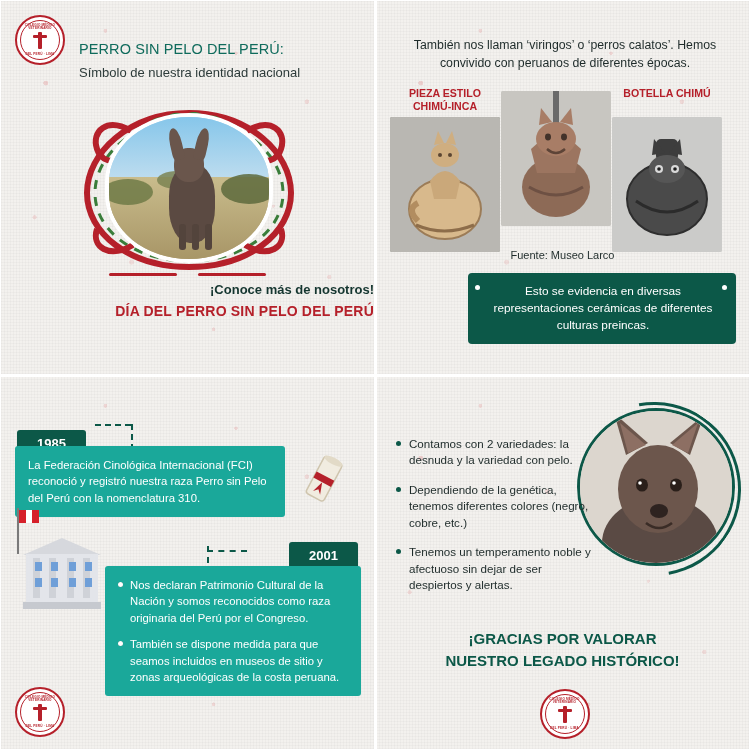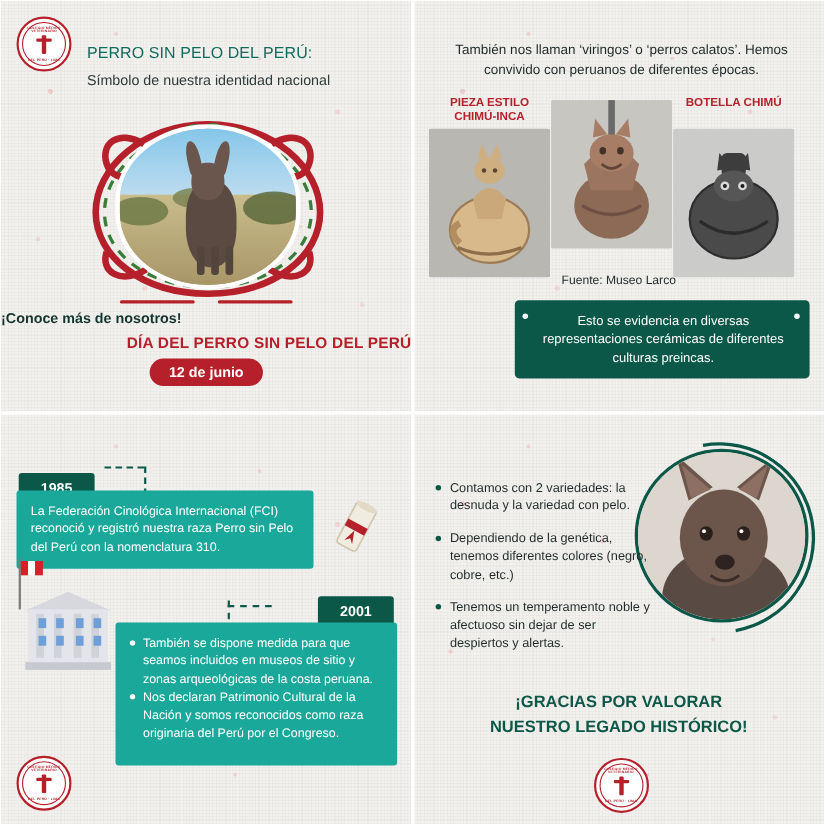--- a/index.html
+++ b/index.html
@@ -101,21 +101,21 @@
     position:absolute;top:8%;width:12px;height:32px;background:#6a564c;border-radius:50% 50% 20% 20%;
   }
   .dog-ear-l{left:50%;margin-left:-19px;transform:rotate(-13deg);}
   .dog-ear-r{left:50%;margin-left:7px;transform:rotate(13deg);}
   .dog-leg{position:absolute;bottom:6%;width:7px;height:26px;background:#53443c;border-radius:3px;}
 
   .wreath{
     position:absolute;left:70px;top:104px;width:236px;height:170px;z-index:5;
   }
   .p1-cta{
-    position:absolute;left:0;right:0;top:281px;text-align:left;
+    position:absolute;left:0;right:0;top:281px;text-align:right;
     color:#14352f;font-size:13px;font-weight:bold;
   }
   .p1-day{
     position:absolute;left:0;right:0;top:302px;text-align:right;
     color:#b5202a;font-size:14px;font-weight:bold;letter-spacing:.2px;
   }
   .p1-date{
     position:absolute;left:50%;transform:translateX(-50%);top:325px;
     background:#b5202a;color:#fff;font-size:13px;font-weight:bold;
     padding:5px 18px;border-radius:13px;
@@ -250,21 +250,20 @@
       <div class="dog-leg" style="left:44%;"></div>
       <div class="dog-leg" style="left:52%;"></div>
       <div class="dog-leg" style="left:60%;"></div>
     </div>
 
     <div class="red-line" style="left:108px;width:68px;"></div>
     <div class="red-line" style="right:108px;width:68px;"></div>
 
     <div class="p1-cta">¡Conoce más de nosotros!</div>
     <div class="p1-day">DÍA DEL PERRO SIN PELO DEL PERÚ</div>
-    <div class="p1-date">12 de junio</div>
   </div>
 
   <div class="panel">
     <div class="p2-intro">También nos llaman ‘viringos’ o ‘perros calatos’. Hemos convivido con peruanos de diferentes épocas.</div>
 
     <div class="p2-grid">
       <div class="p2-card">
         <div class="p2-cap">PIEZA ESTILO CHIMÚ-INCA</div>
         <div class="p2-img">
           <div class="ceramic1"></div>
@@ -370,27 +369,27 @@
       <div class="b-win" style="left:46px;top:40px;"></div>
       <div class="b-win" style="left:62px;top:40px;"></div>
       <div class="b-step"></div>
     </div>
 
     <div class="yr-chip" style="right:16px;top:166px;">2001</div>
     <div class="dashv" style="left:206px;top:170px;height:28px;"></div>
     <div class="dash" style="left:206px;top:174px;width:40px;"></div>
 
     <div class="tl-box" style="left:104px;top:190px;width:256px;">
+      <div class="p4-item" style="padding-left:12px;margin-bottom:10px;">
+        <span style="position:absolute;left:0;top:5px;width:5px;height:5px;border-radius:50%;background:#fff;display:block;"></span>
+        <span>Nos declaran Patrimonio Cultural de la Nación y somos reconocidos como raza originaria del Perú por el Congreso.</span>
+      </div>
       <div class="p4-item" style="padding-left:12px;margin-bottom:0;">
         <span style="position:absolute;left:0;top:5px;width:5px;height:5px;border-radius:50%;background:#fff;display:block;"></span>
         <span>También se dispone medida para que seamos incluidos en museos de sitio y zonas arqueológicas de la costa peruana.</span>
-      </div>
-      <div class="p4-item" style="padding-left:12px;margin-bottom:10px;">
-        <span style="position:absolute;left:0;top:5px;width:5px;height:5px;border-radius:50%;background:#fff;display:block;"></span>
-        <span>Nos declaran Patrimonio Cultural de la Nación y somos reconocidos como raza originaria del Perú por el Congreso.</span>
       </div>
     </div>
 
     <div class="logo" style="left:14px;bottom:12px;">
       <div class="inner">
         <div class="top-t">COLEGIO MÉDICO VETERINARIO</div>
         <div class="cross"></div>
         <div class="bot-t">DEL PERÚ · LIMA</div>
       </div>
     </div>

